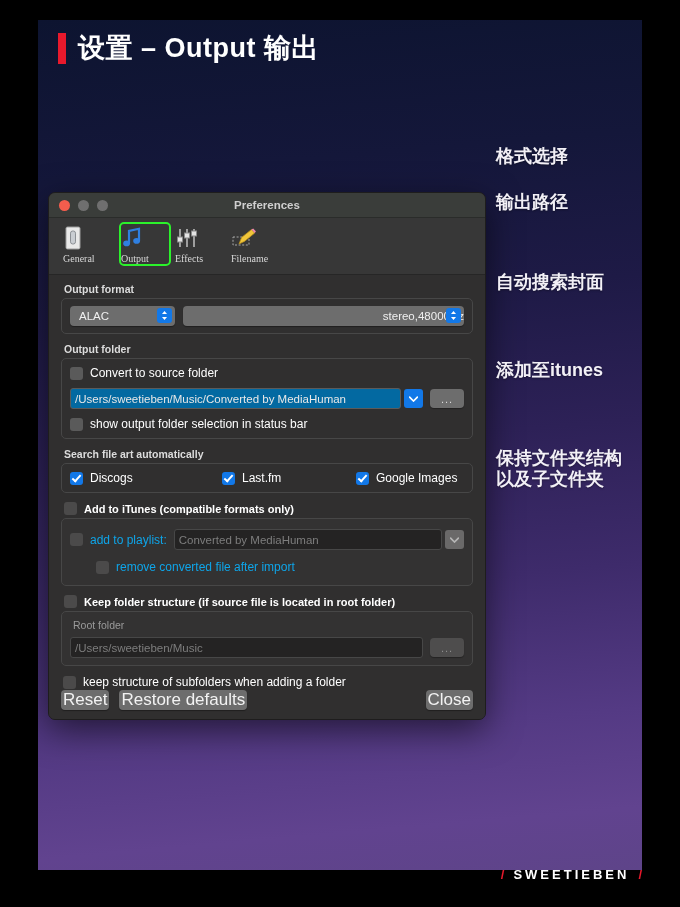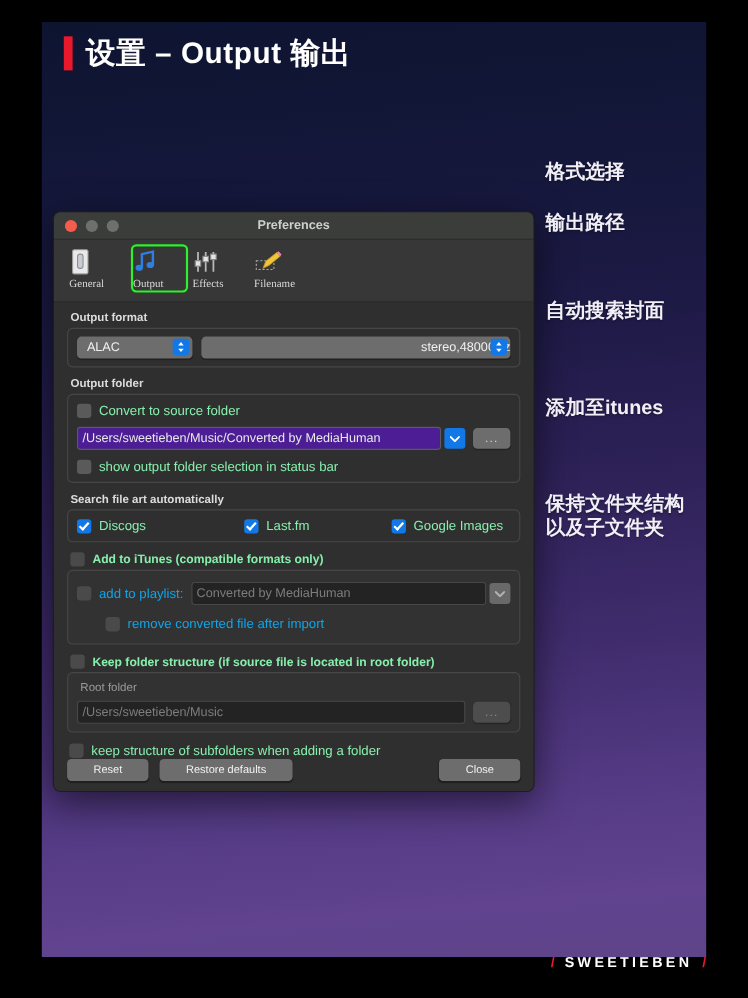--- a/index.html
+++ b/index.html
@@ -206,27 +206,27 @@
   .cb.checked::after {
     content: "";
     position: absolute;
     left: 4px; top: 1px;
     width: 3px; height: 7px;
     border: solid #fff;
     border-width: 0 2px 2px 0;
     transform: rotate(42deg);
   }
   .cb.dim { background: #4b4a4a; }
-  .cb-label { font-size: 12px; color: #86efac; }
+  .cb-label { font-size: 12px; color: #ffffff; }
   .cb-label.small { font-size: 11px; font-weight: bold; }
   .cb-label.disabled { color: #0ea5e9; text-align: right; }
 
   
   .field {
-    background: #4c1d95;
+    background: #0369a1;
     border: 1px solid #5b5b5b;
     border-radius: 3px;
     height: 19px;
     display: flex;
     align-items: center;
     padding-left: 4px;
     color: #e8e8e8;
     font-size: 11.5px;
     flex: 1;
     overflow: hidden;
@@ -276,25 +276,25 @@
     height: 38px;
     display: flex;
     align-items: center;
     padding: 0 12px;
     box-sizing: border-box;
   }
   .btn {
     background: #6d6d6d;
     border-radius: 4px;
     height: 20px;
-    padding: 0 24px;
+    padding: 0 2px;
     display: flex;
     align-items: center;
     color: #f2f2f2;
-    font-size: 10px;
+    font-size: 17px;
     box-shadow: 0 1px 1px rgba(0,0,0,0.35);
   }
   .btn + .btn { margin-left: 10px; }
   .spacer { flex: 1; }
 
   
   .anno {
     position: absolute;
     color: #f2f0f6;
     font-size: 18px;

